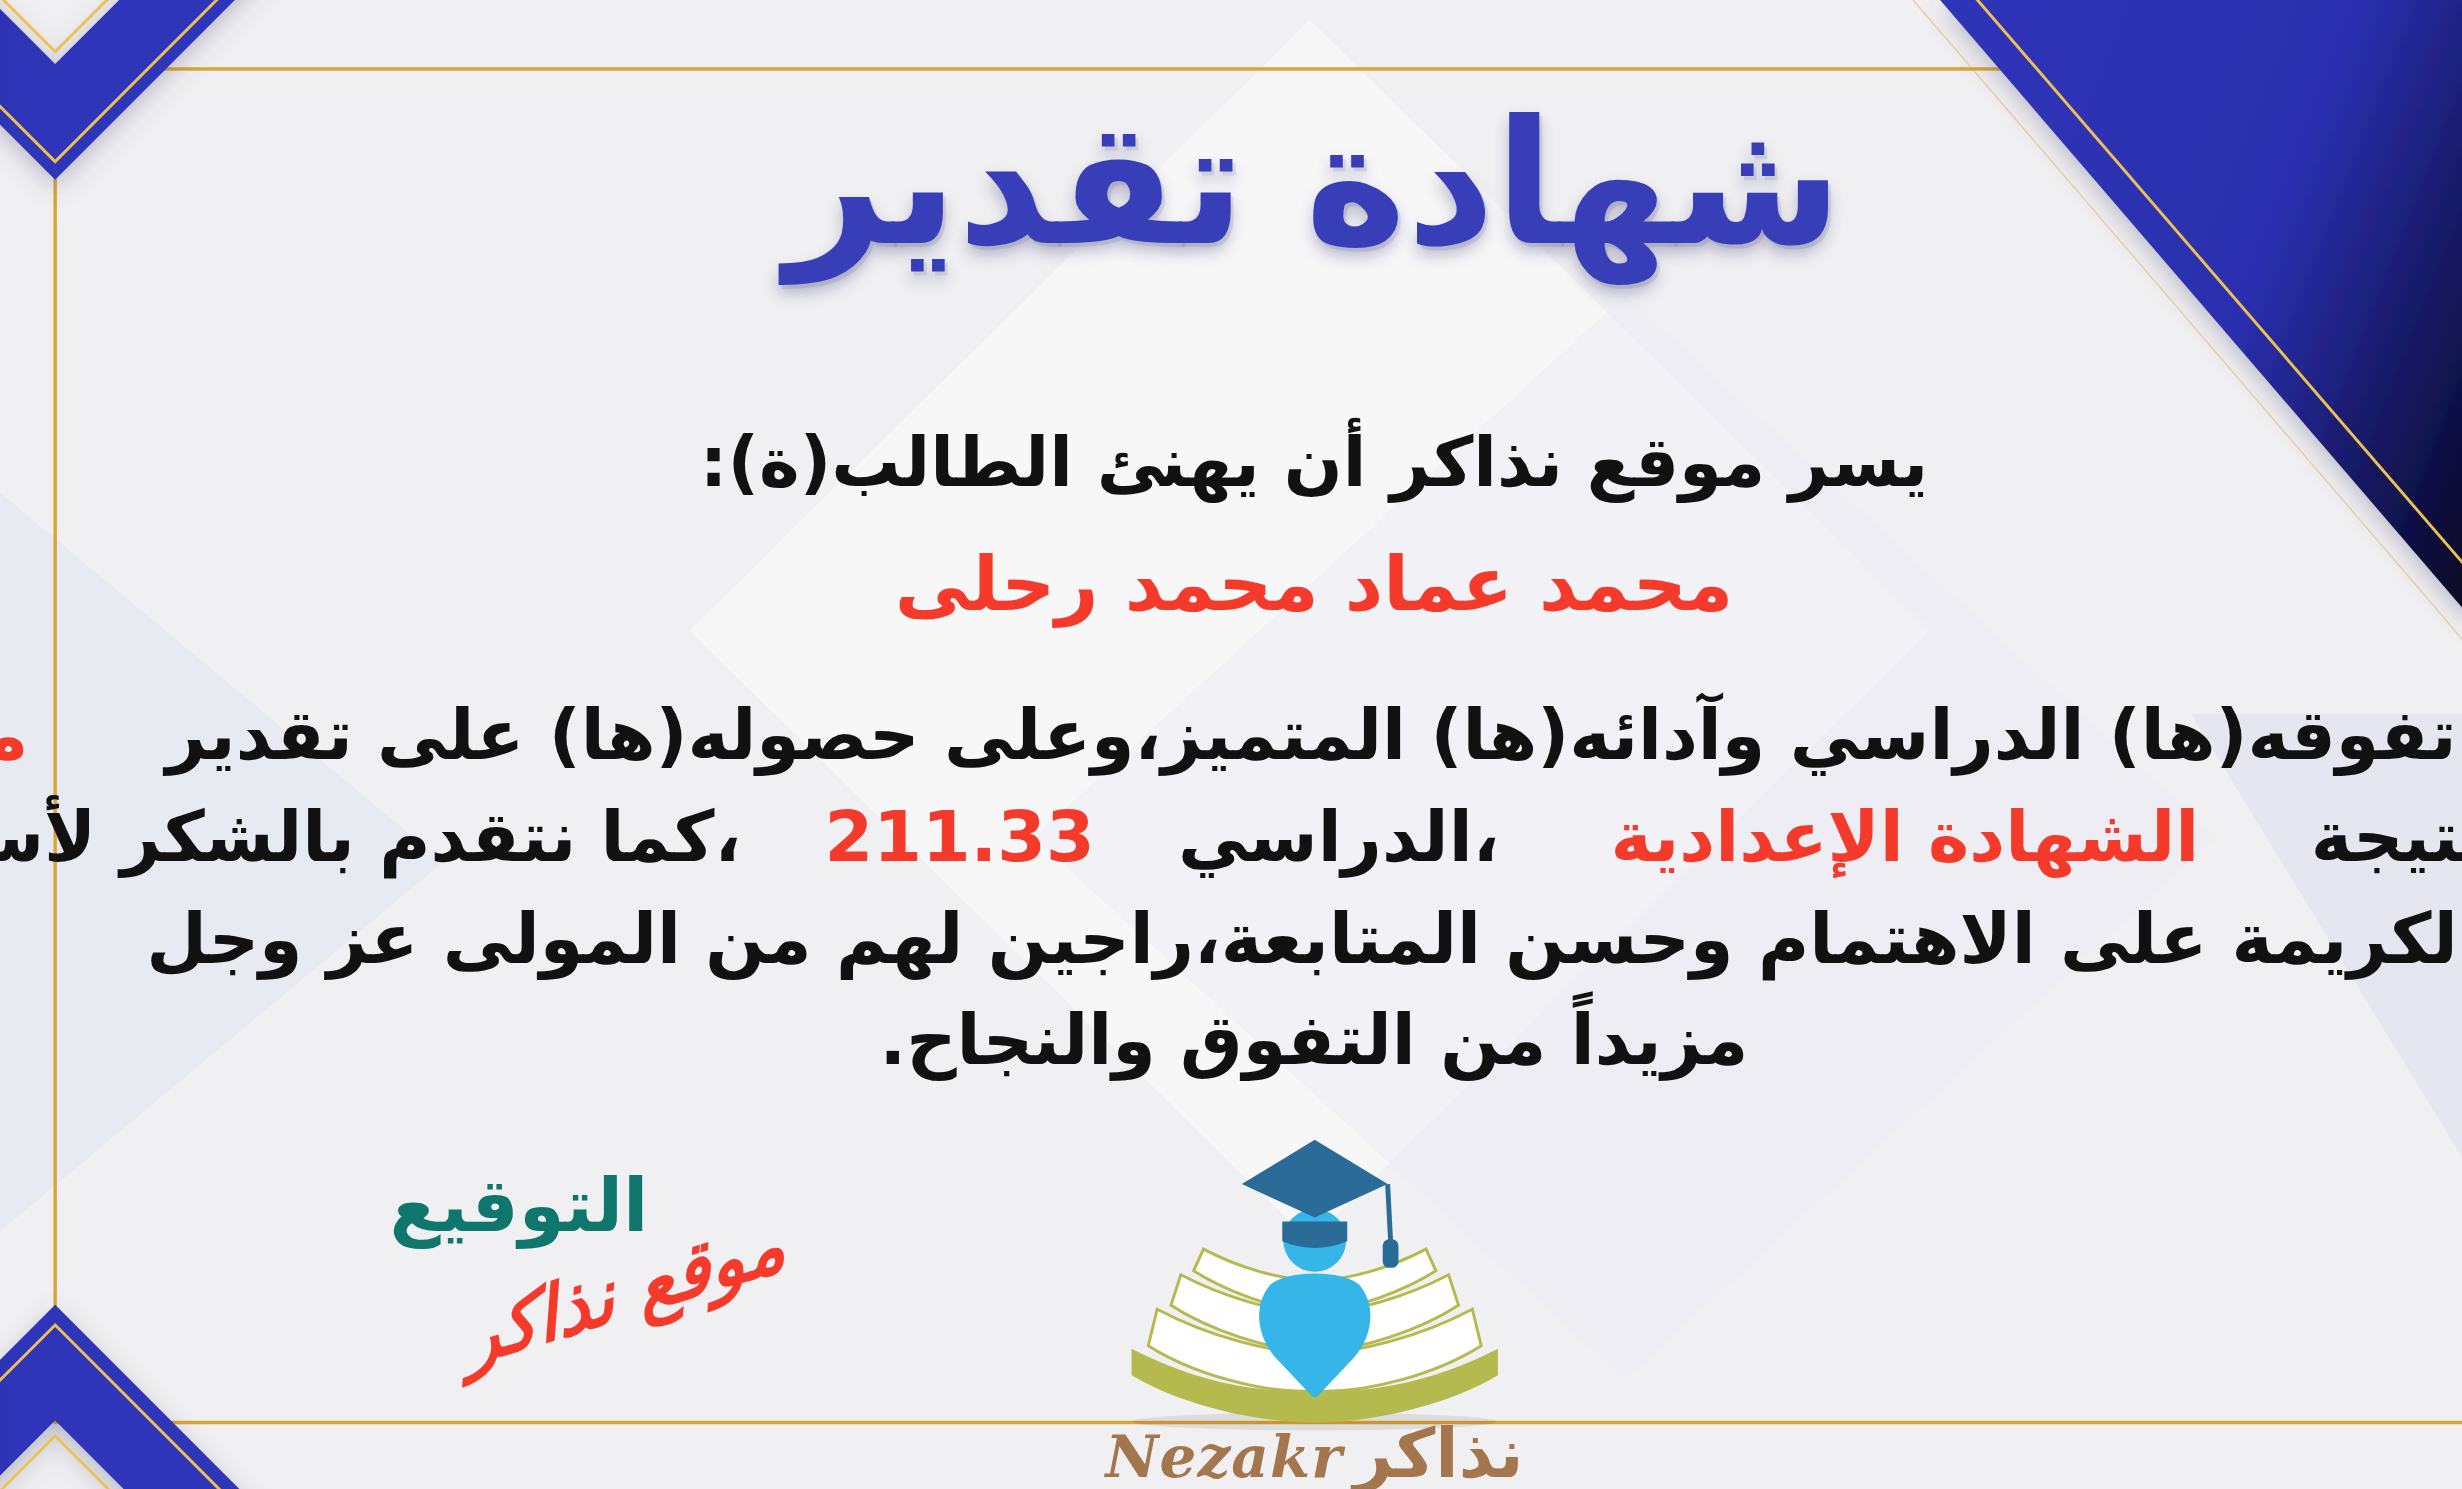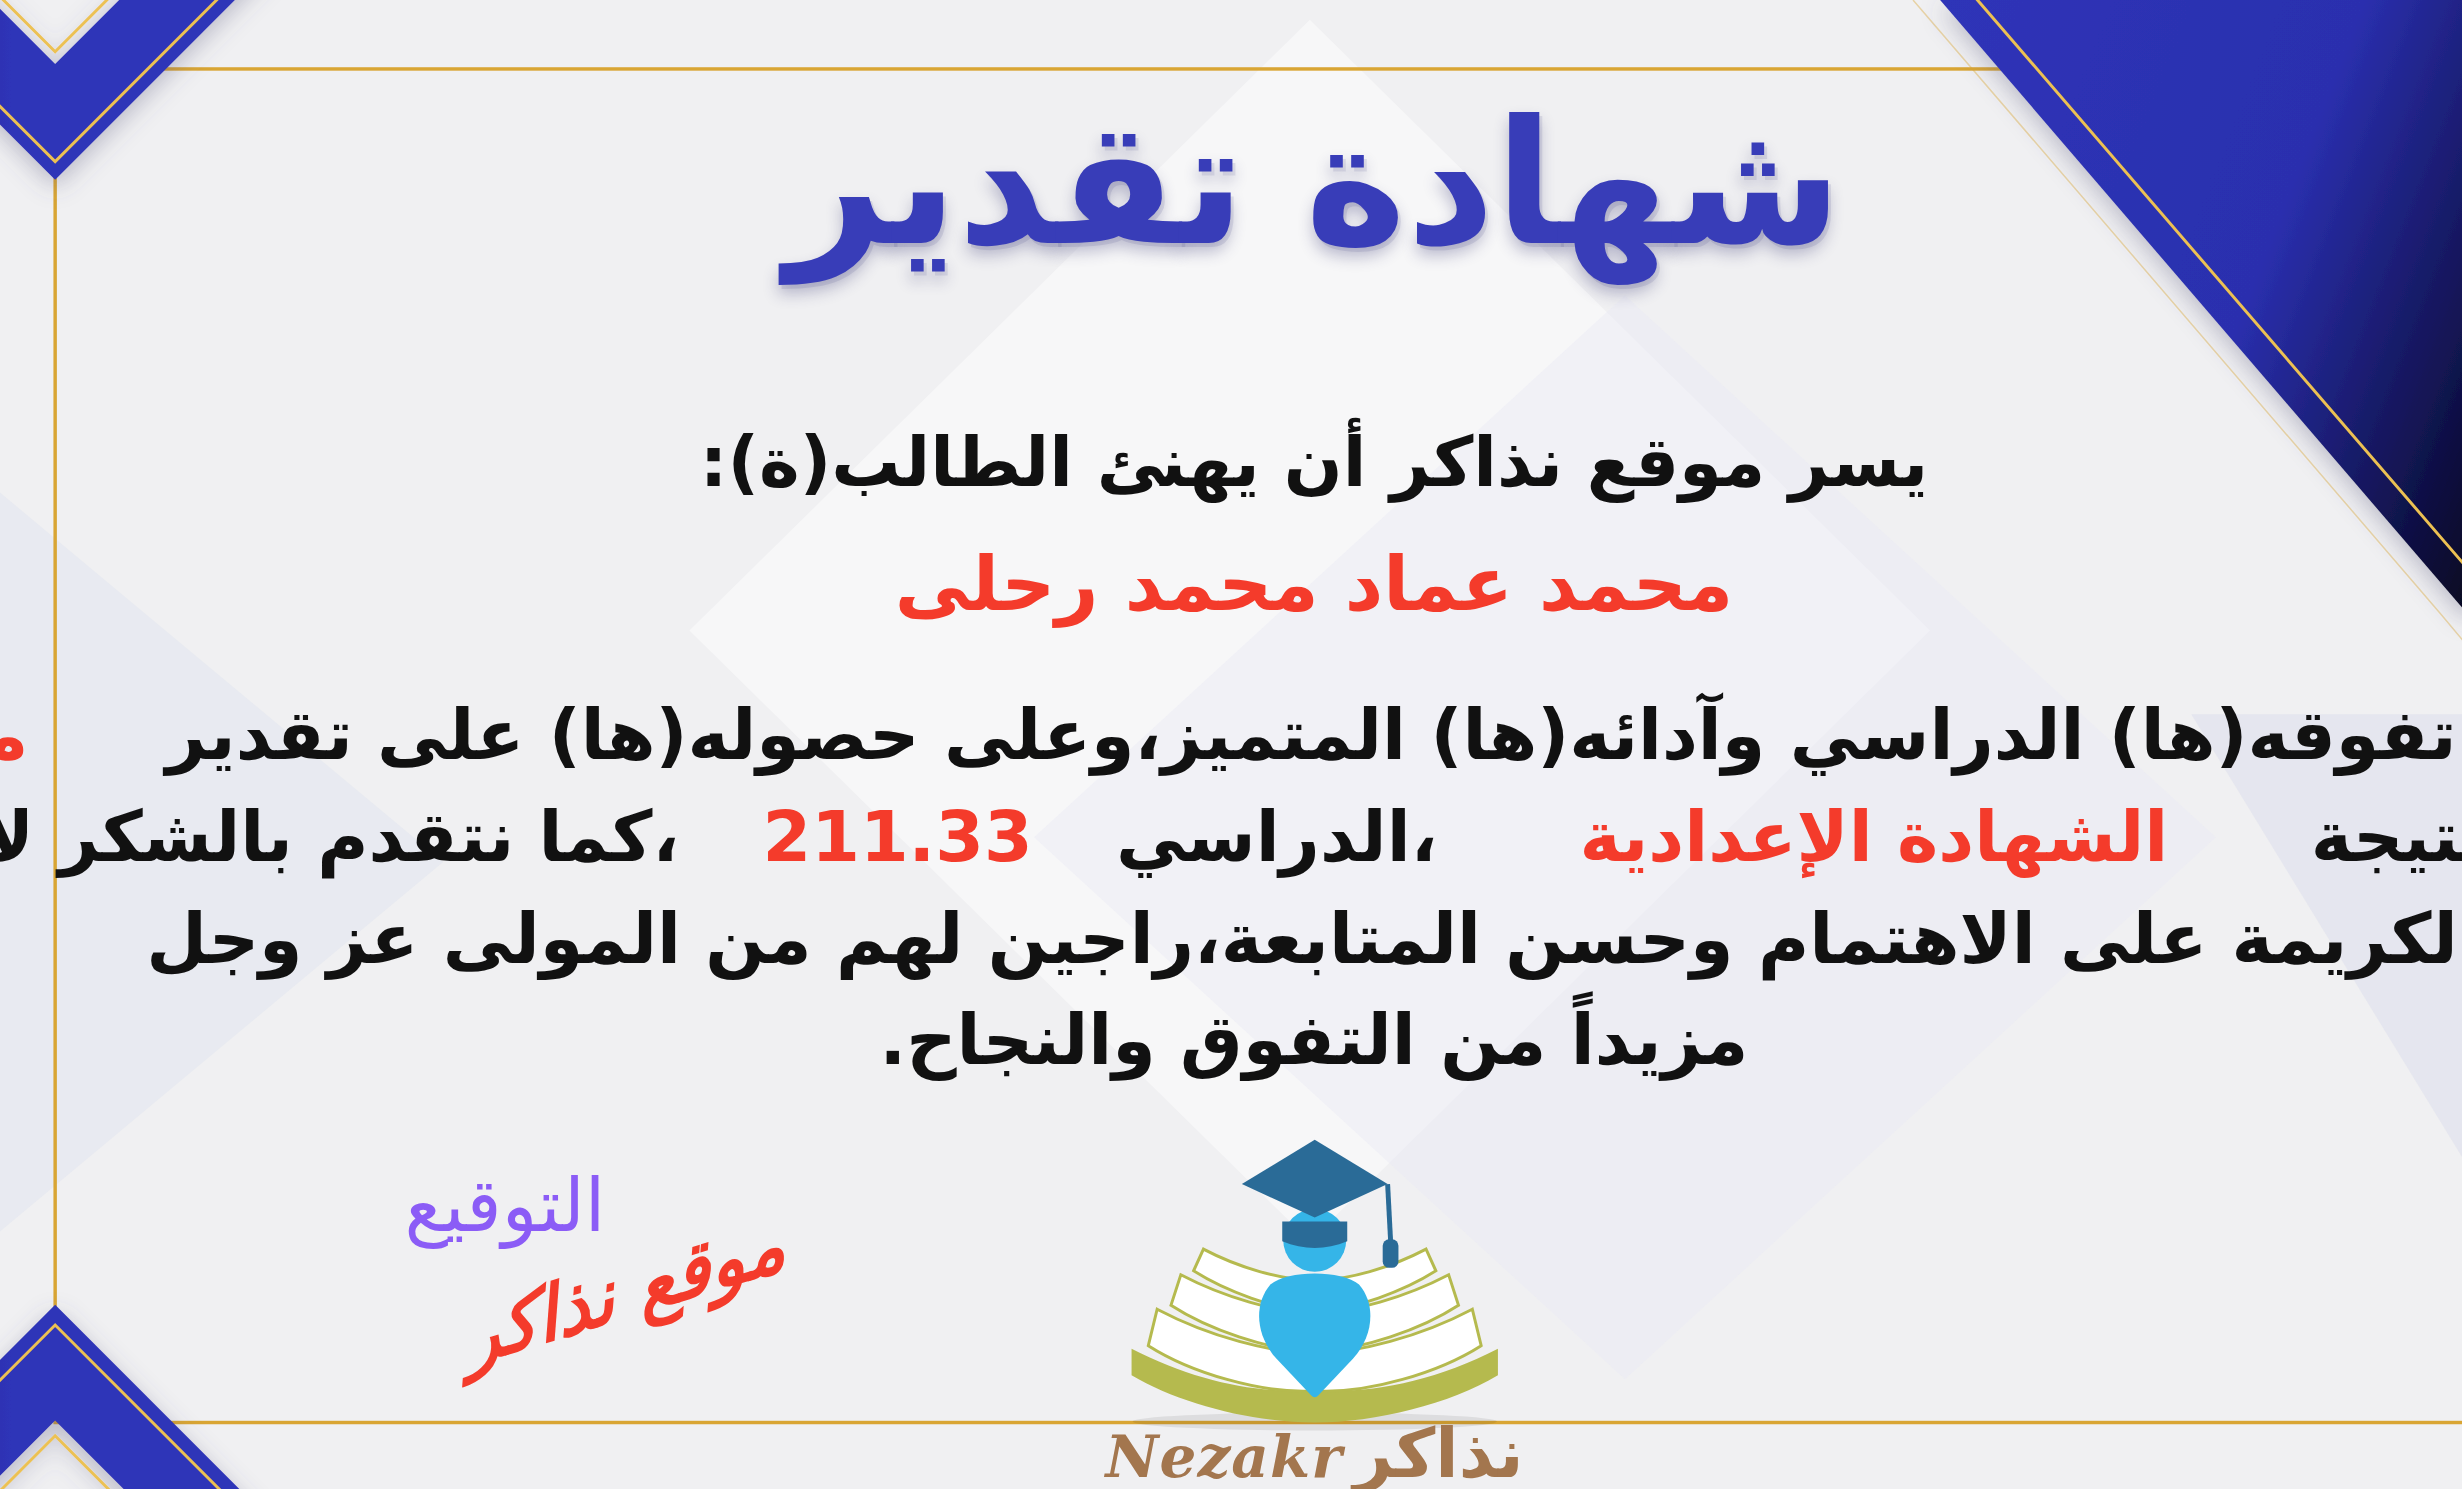--- a/index.html
+++ b/index.html
@@ -19,26 +19,26 @@
     line-height:1.9;
   }
   .intro{top:422px;font-size:69px;font-weight:bold;}
   .student{top:540px;font-size:75px;font-weight:bold;color:#f43b2b;}
   .bline{font-size:70px;font-weight:bold;line-height:1.45;}
   .b1{top:685px;}
   .b2{top:787px;}
   .b3{top:889px;}
   .b4{top:990px;}
   .red{color:#f43b2b;}
-  .field{margin:0 118px;}
+  .field{margin:0 87px;}
   .fieldsm{margin:0 59px;}
   .gradegap{margin-right:113px;}
   .sig-label{
-    position:absolute;left:318px;top:1162px;width:374px;text-align:center;
-    font-size:74px;font-weight:normal;color:#8b5cf6;white-space:nowrap;
+    position:absolute;left:332px;top:1162px;width:374px;text-align:center;
+    font-size:74px;font-weight:bold;color:#0f766e;white-space:nowrap;
   }
   .sig-script{
     position:absolute;left:404px;top:1261px;width:443px;text-align:center;
     font-size:74px;font-weight:bold;font-style:italic;color:#f43b2b;white-space:nowrap;
     transform:rotate(-17deg) skewX(-8deg);transform-origin:40% 50%;
   }
   .wordmark{
     position:absolute;left:970px;top:1414px;width:689px;
     display:flex;justify-content:center;align-items:baseline;gap:10.8px;
     color:#a3764e;white-space:nowrap;

